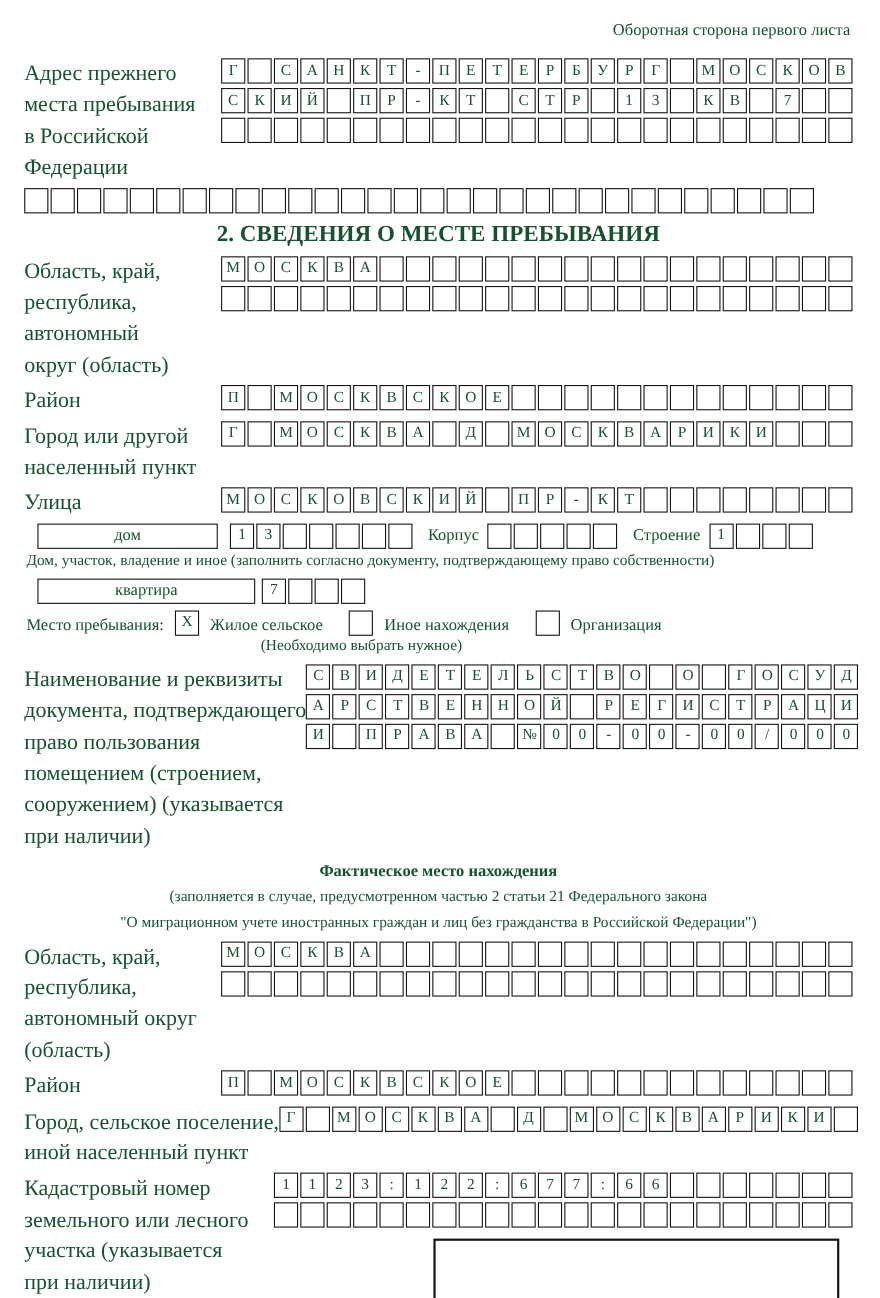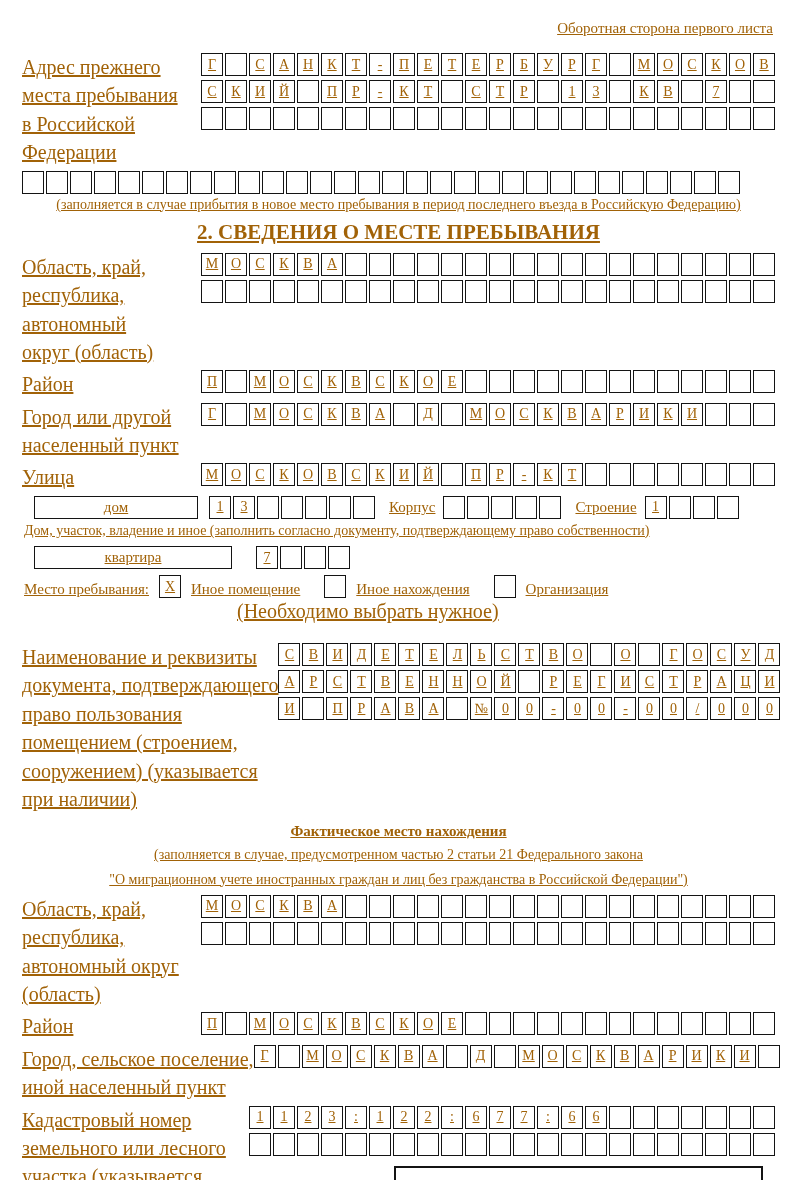--- a/index.html
+++ b/index.html
@@ -1,21 +1,20 @@
 <!DOCTYPE html>
 <html><head>
 <meta charset="utf-8">
 <style>
   html,body { margin:0; padding:0; background:#fff; }
   .page {
     position:relative; width:800px; height:1180px; box-sizing:border-box;
-    padding:10px 25px 0 22px; background:#fff; color:#a16207;
+    padding:10px 25px 0 22px; background:#fff; color:#14532d;
     font-family:"Liberation Serif","DejaVu Serif",serif; font-size:15px;
     overflow:hidden;
-    text-decoration:underline;
   }
   .header-note { text-align:right; margin:10px 2px 16px 0; font-size:15px; }
 
   .field { display:flex; align-items:flex-start; margin-bottom:4px; }
   .field.vcenter { align-items:flex-start; }
   .lbl { white-space:pre-line; line-height:1.42; font-size:20px; flex:none; }
   .cellcol { margin-left:auto; display:flex; flex-direction:column; gap:4px; align-items:flex-end; }
   .cells { display:flex; gap:2px; flex:none; }
   .cell {
     flex:none; width:20px; height:21px; border:1.5px solid #141414;
@@ -31,27 +30,27 @@
 
   .sect-title { text-align:center; font-weight:bold; font-size:21px; margin:6px 0 8px 0; }
   .sub-title { text-align:center; font-weight:bold; font-size:15px; margin:10px 0 6px 0; }
 
   .inlinerow { display:flex; align-items:center; margin:2px 0 3px 12px; }
   .widebox {
     flex:none; height:21px; border:1.5px solid #141414;
     display:flex; align-items:center; justify-content:center; font-size:15px;
   }
   .widebox.dom { width:162px; margin-right:11px; }
-  .widebox.kv { width:196px; margin-right:24px; }
+  .widebox.kv { width:196px; margin-right:6px; }
   .inline-lbl { margin:0 8px 0 14px; }
 
   .mesto { display:flex; align-items:flex-end; margin:6px 0 2px 2px; }
   .mesto .cells { margin:0 10px; }
   .mesto .optlbl { margin-right:14px; }
-  .mesto-note { font-size:20px; padding-left:215px; margin-bottom:20px; }
+  .mesto-note { font-size:14px; padding-left:215px; margin-bottom:8px; }
 
   .markbox { width:365px; height:172px; border:2px solid #141414; margin:6px 12px 4px 0; background:#fff; }
   .mark-caption { width:430px; text-align:center; white-space:pre-line; font-size:14.5px; line-height:1.35; margin-right:0; }
 </style>
 </head>
 <body>
 
 <div class="page">
 
   <div class="header-note">Оборотная сторона первого листа</div>
@@ -169,21 +168,20 @@
         <span class="cell"></span>
         <span class="cell"></span>
         <span class="cell"></span>
         <span class="cell"></span>
         <span class="cell"></span>
         <span class="cell"></span>
         <span class="cell"></span>
         <span class="cell"></span>
       </div>
   </div>
-  <div class="note center">(заполняется в случае прибытия в новое место пребывания в период последнего въезда в Российскую Федерацию)</div>
 
   <div class="sect-title">2. СВЕДЕНИЯ О МЕСТЕ ПРЕБЫВАНИЯ</div>
 
   <div class="field">
     <div class="lbl">Область, край,
 республика,
 автономный
 округ (область)</div>
     <div class="cellcol">
       <div class="cells">
@@ -375,21 +373,21 @@
         <span class="cell"></span>
         <span class="cell"></span>
       </div>
   </div>
 
   <div class="mesto">
     <span>Место пребывания:</span>
     <div class="cells">
         <span class="cell">X</span>
       </div>
-    <span class="optlbl">Иное помещение</span>
+    <span class="optlbl">Жилое сельское</span>
     <div class="cells">
         <span class="cell"></span>
       </div>
     <span class="optlbl">Иное нахождения</span>
     <div class="cells">
         <span class="cell"></span>
       </div>
     <span class="optlbl">Организация</span>
   </div>
   <div class="mesto-note">(Необходимо выбрать нужное)</div>

